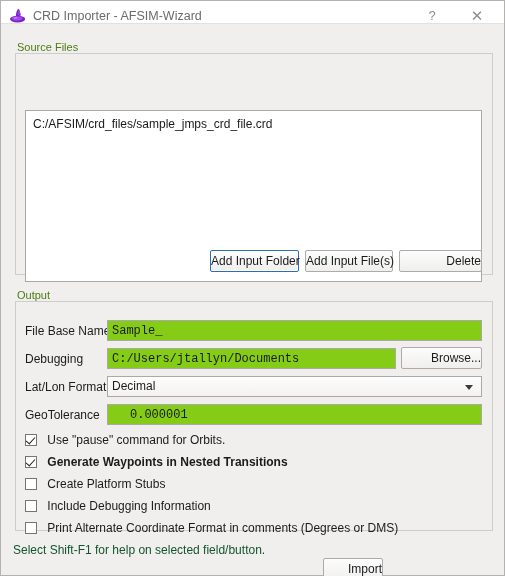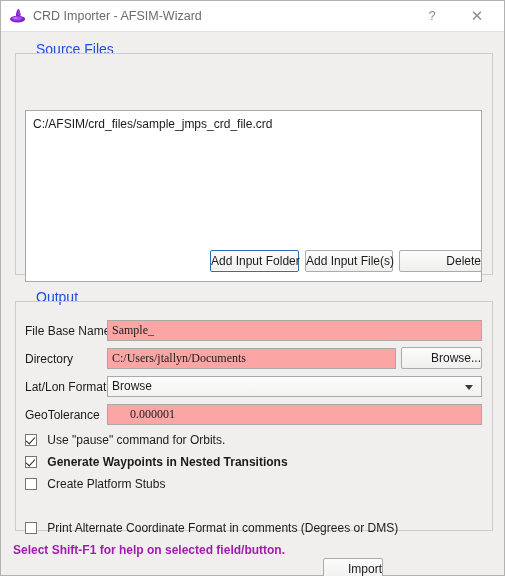--- a/index.html
+++ b/index.html
@@ -26,21 +26,21 @@
     box-sizing: border-box;
     border: 1px solid #b4b2b0;
     background: #f0efee;
   }
 
   
   .titlebar {
     position: absolute;
     left: 0; top: 0;
     width: 503px;
-    height: 31px;
+    height: 23px;
     background: #ffffff;
     border-bottom: 1px solid #e3e1df;
     box-sizing: border-box;
   }
   .title-icon {
     position: absolute;
     left: 8px; top: 6px;
     width: 19px; height: 19px;
   }
   .title-text {
@@ -62,25 +62,24 @@
     color: #8d8d8d;
     font-size: 13px;
     cursor: default;
   }
   .title-btn.help  { right: 50px; }
   .title-btn.close { right: 5px; font-size: 15px; }
 
   
   .group-label {
     position: absolute;
-    font-size: 14px;
-    color: #1d4ed8;
+    font-size: 11px;
+    color: #4d7c0f;
     background: #f0efee;
     padding: 0 2px;
-    margin-left: 19px;
   }
   .group-box {
     position: absolute;
     box-sizing: border-box;
     border: 1px solid #cfcdca;
     background: transparent;
   }
 
   
   .listbox {
@@ -130,23 +129,23 @@
     height: 20px;
     line-height: 20px;
     font-size: 12px;
     color: #1b1b1b;
     white-space: nowrap;
   }
   .input {
     position: absolute;
     box-sizing: border-box;
     height: 21px;
-    background: #fca5a5;
+    background: #84cc16;
     border: 1px solid #a9a9a9;
-    font-family: Liberation Serif, serif;
+    font-family: Liberation Mono, monospace;
     font-size: 12px;
     color: #1b1b1b;
     padding: 0 4px;
     line-height: 19px;
     outline: none;
   }
   .combo {
     position: absolute;
     box-sizing: border-box;
     height: 21px;
@@ -198,23 +197,22 @@
   }
   .cblabel { font-size: 12px; color: #1b1b1b; }
 
   
   .statusbar {
     position: absolute;
     left: 12px; top: 539px;
     height: 20px;
     line-height: 20px;
     font-size: 12px;
-    color: #a21caf;
-    white-space: nowrap;
-    font-weight: bold;
+    color: #14532d;
+    white-space: nowrap;
   }
 </style>
 </head>
 <body>
 
 <div class="window">
 
   <div class="titlebar">
     <span class="title-icon">
       <svg width="19" height="19" viewBox="0 0 19 19">
@@ -240,45 +238,49 @@
   <button class="btn focused" style="left:209px; top:249px; width:89px;">Add Input Folder</button>
   <button class="btn" style="left:398px; top:249px; width:83px;">Delete</button>
   <button class="btn" style="left:304px; top:249px; width:88px;">Add Input File(s)</button>
 
   <div class="group-label" style="left:14px; top:288px;">Output</div>
   <div class="group-box" style="left:14px; top:300px; width:478px; height:230px;"></div>
 
   <div class="form-label" style="top:320px;">File Base Name</div>
   <input class="input" style="left: 106px; top: 319px; width: 375px;" type="text" value="Sample_">
 
-  <div class="form-label" style="top:348px;">Directory</div>
+  <div class="form-label" style="top:348px;">Debugging</div>
   <input class="input" style="left: 106px; top: 347px; width: 289px;" type="text" value="C:/Users/jtallyn/Documents">
   <button class="btn" style="left:400px; top:346px; width:81px;">Browse...</button>
 
   <div class="form-label" style="top:376px;">Lat/Lon Format</div>
   <div class="combo" style="left:106px; top:375px; width:375px;">
-    <span>Browse</span>
+    <span>Decimal</span>
     <span class="arrow"></span>
   </div>
 
   <div class="form-label" style="top:404px;">GeoTolerance</div>
   <input class="input" style="left: 106px; top: 403px; width: 375px; padding-left: 22px;" type="text" value="0.000001">
 
   <div class="cbrow" style="top:430px;">
     <span class="cbox checked"></span>
     <span class="cblabel">Use "pause" command for Orbits.</span>
   </div>
   <div class="cbrow" style="top:452px;font-weight:bold;">
     <span class="cbox checked"></span>
     <span class="cblabel">Generate Waypoints in Nested Transitions</span>
   </div>
   <div class="cbrow" style="top:474px;">
     <span class="cbox"></span>
     <span class="cblabel">Create Platform Stubs</span>
   </div>
+  <div class="cbrow" style="top:496px;">
+    <span class="cbox"></span>
+    <span class="cblabel">Include Debugging Information</span>
+  </div>
   <div class="cbrow" style="top:518px;">
     <span class="cbox"></span>
     <span class="cblabel">Print Alternate Coordinate Format in comments (Degrees or DMS)</span>
   </div>
 
   <div class="statusbar">Select Shift-F1 for help on selected field/button.</div>
   <button class="btn" style="left:322px; top:541px; width:60px; height:23px; line-height:21px;margin-top:16px;">Import</button>
 
 </div>
 

